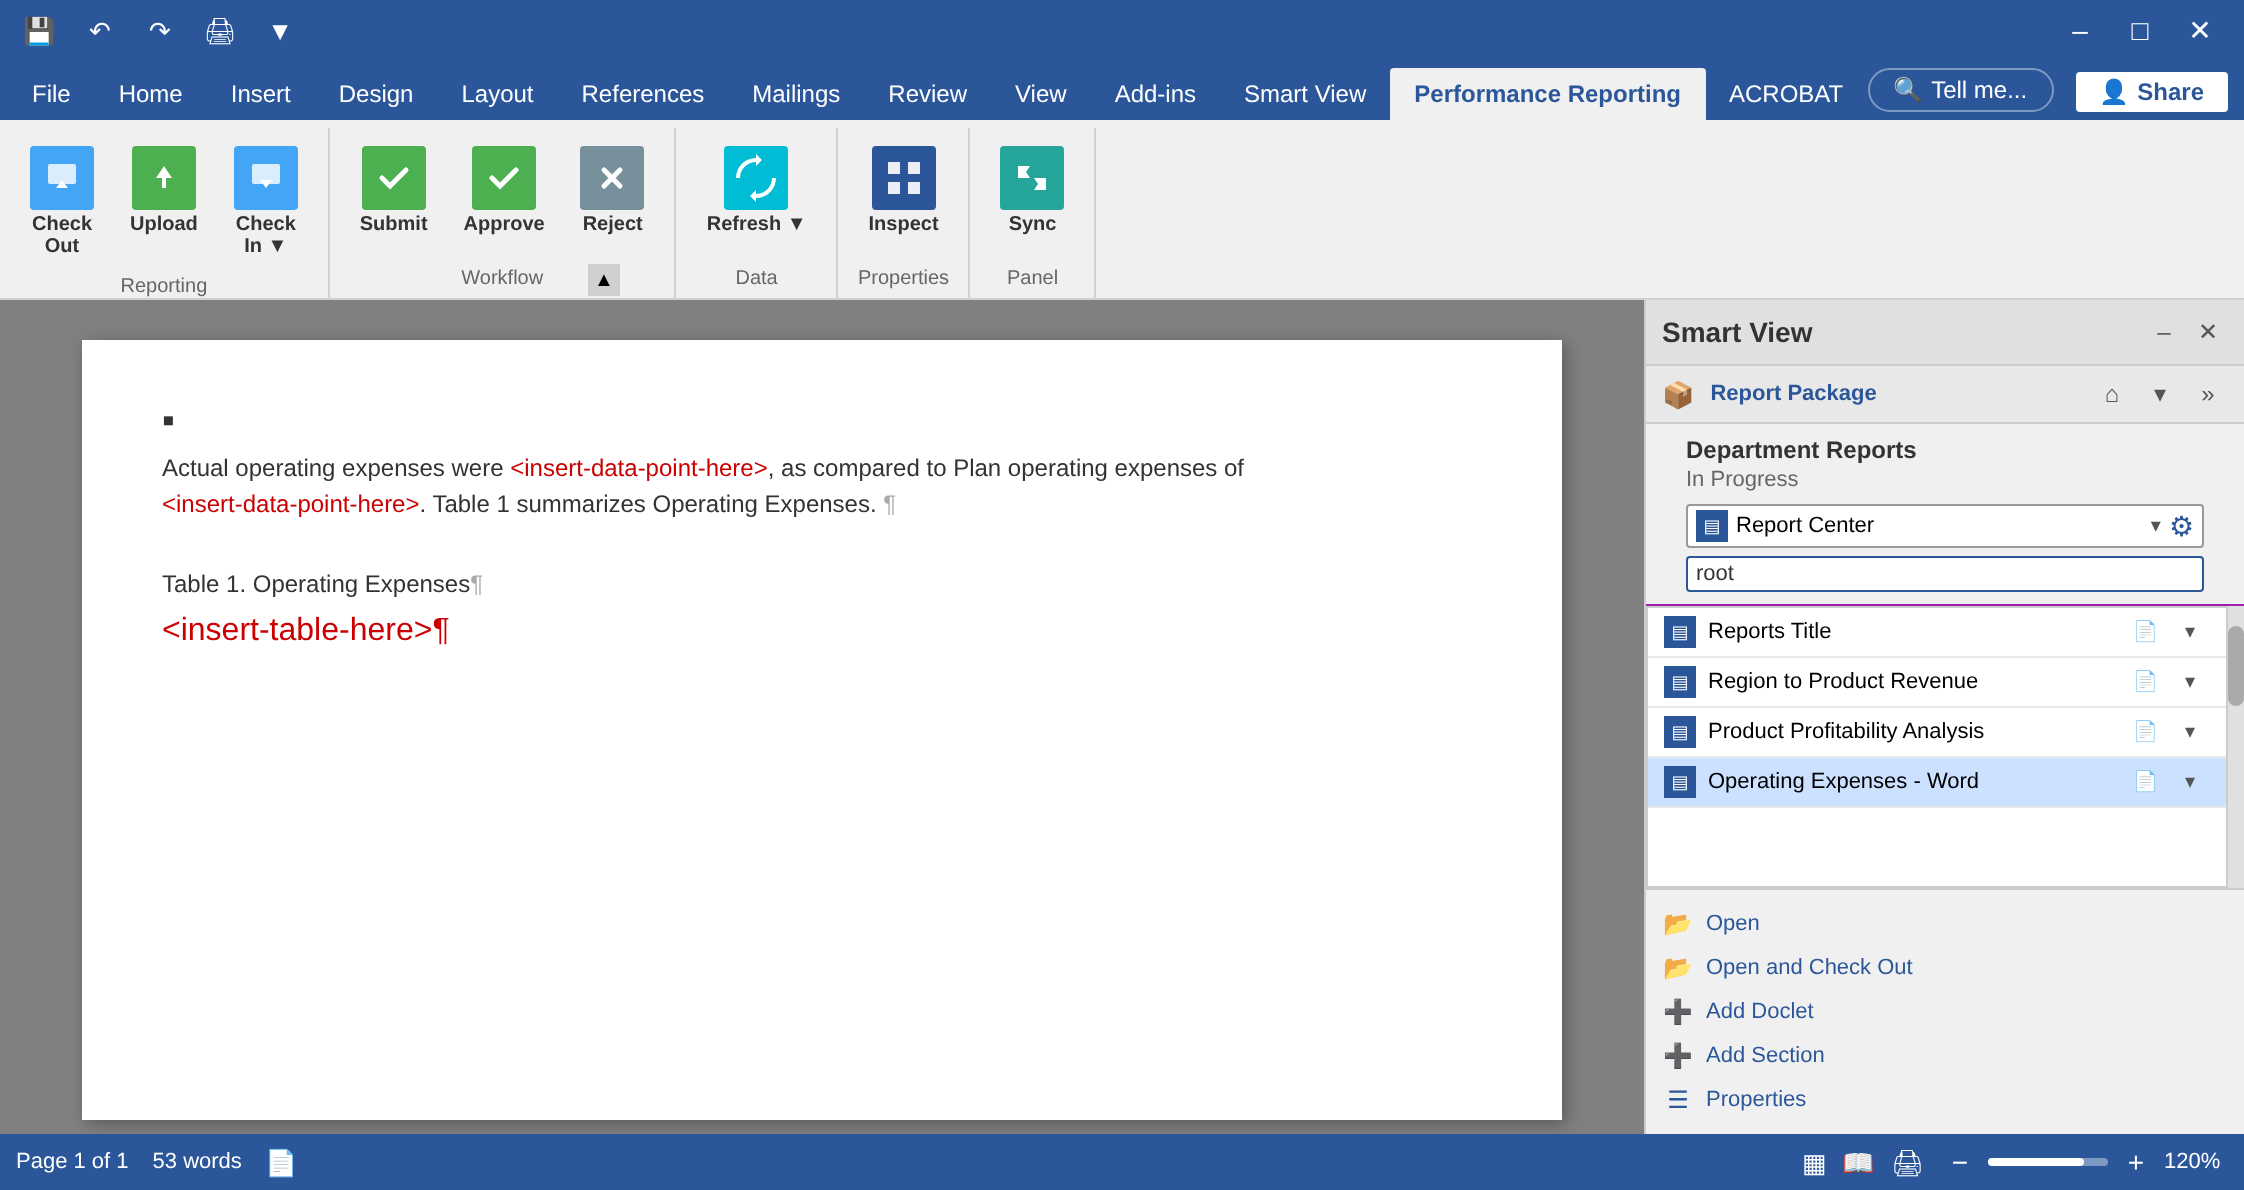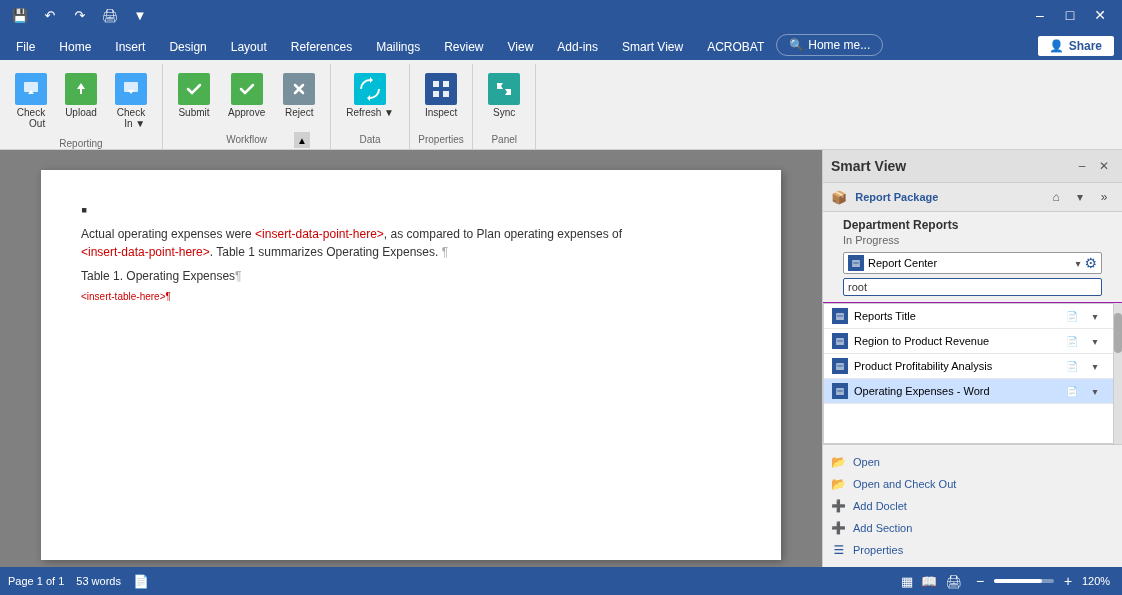--- a/index.html
+++ b/index.html
@@ -121,21 +121,22 @@
       align-items: center;
       gap: 2px;
       padding: 4px 6px;
       background: transparent;
       border: 1px solid transparent;
       border-radius: 2px;
       cursor: pointer;
       font-size: 10px;
       color: #333;
       min-width: 44px;
-      text-align: right;
+      text-align: center;
+      font-weight: bold;
     }
     .ribbon-btn-icon {
       width: 32px; height: 32px;
       background: #2b579a;
       border-radius: 2px;
       display: flex;
       align-items: center;
       justify-content: center;
       color: white;
       font-size: 16px;
@@ -351,30 +352,30 @@
       font-size: 18px;
       font-weight: bold;
       color: #2b579a;
       margin-bottom: 12px;
       font-family: 'Calibri', Arial, sans-serif;
     }
     .doc-para {
       font-size: 12px;
       color: #333;
       line-height: 1.5;
-      margin-bottom: 8px;
+      margin-bottom: 24px;
     }
     .doc-link { color: #cc0000; text-decoration: none; }
     .doc-table-title {
       font-size: 12px;
       color: #333;
       margin-bottom: 8px;
     }
     .doc-insert {
-      font-size: 10px;
+      font-size: 16px;
       color: #cc0000;
     }
     .pilcrow { color: #aaa; }
 
     
     .sv-list-container {
       display: flex;
       flex: 1;
       overflow: hidden;
     }
@@ -402,24 +403,25 @@
   <div class="ribbon-tab">Home</div>
   <div class="ribbon-tab">Insert</div>
   <div class="ribbon-tab">Design</div>
   <div class="ribbon-tab">Layout</div>
   <div class="ribbon-tab">References</div>
   <div class="ribbon-tab">Mailings</div>
   <div class="ribbon-tab">Review</div>
   <div class="ribbon-tab">View</div>
   <div class="ribbon-tab">Add-ins</div>
   <div class="ribbon-tab">Smart View</div>
+  <div class="ribbon-tab active">Performance Reporting</div>
   <div class="ribbon-tab">ACROBAT</div>
   <button class="tell-me">
     <span>🔍</span>
-    <span>Home me...</span>
+    <span>Tell me...</span>
   </button>
   <button class="share-btn">
     <span>👤</span>
     <span>Share</span>
   </button>
 </div>
 
 <div class="ribbon">
 
   <div class="ribbon-group">

